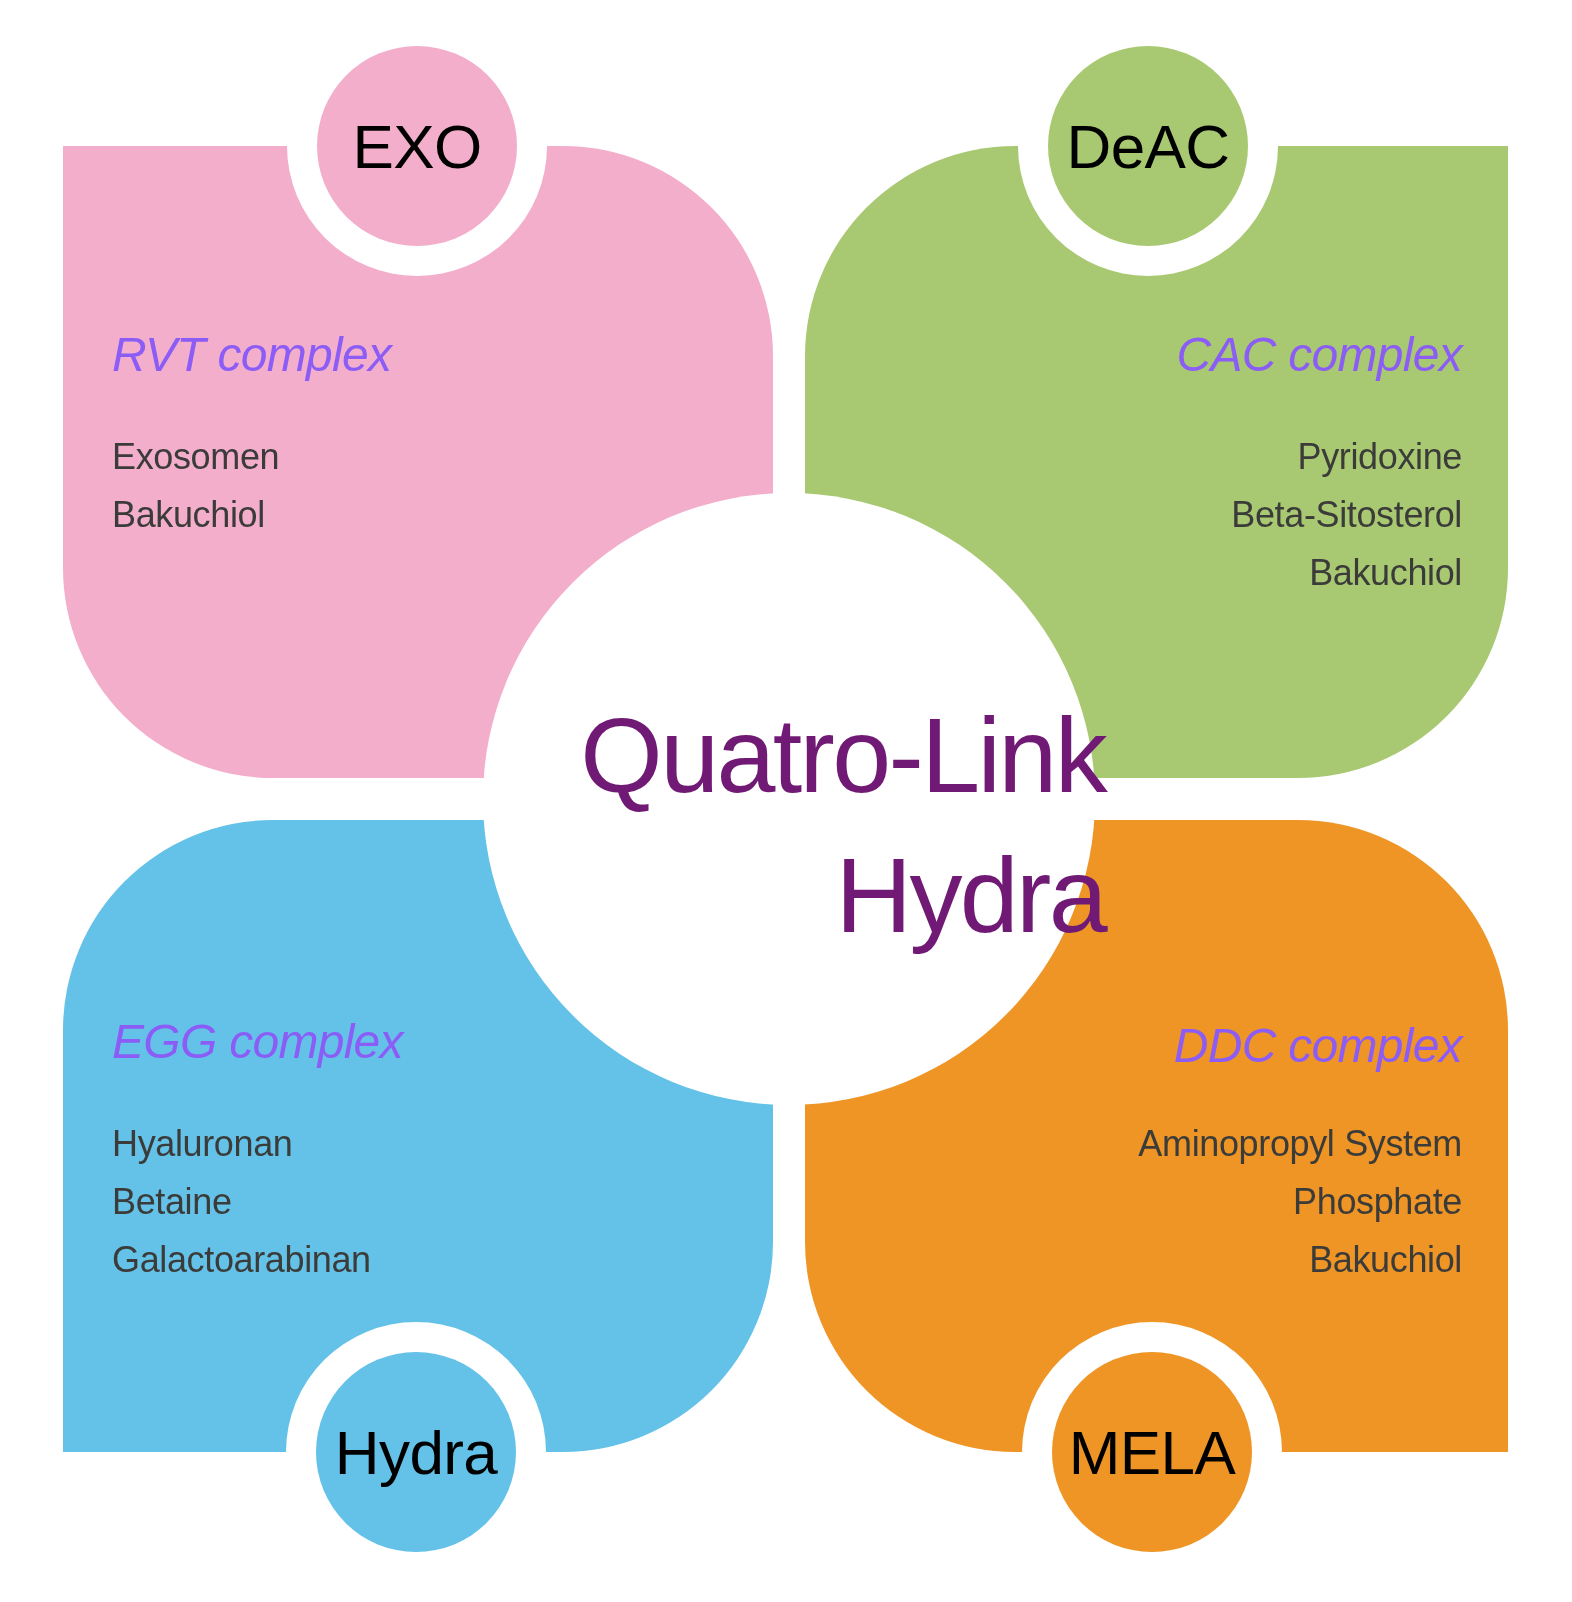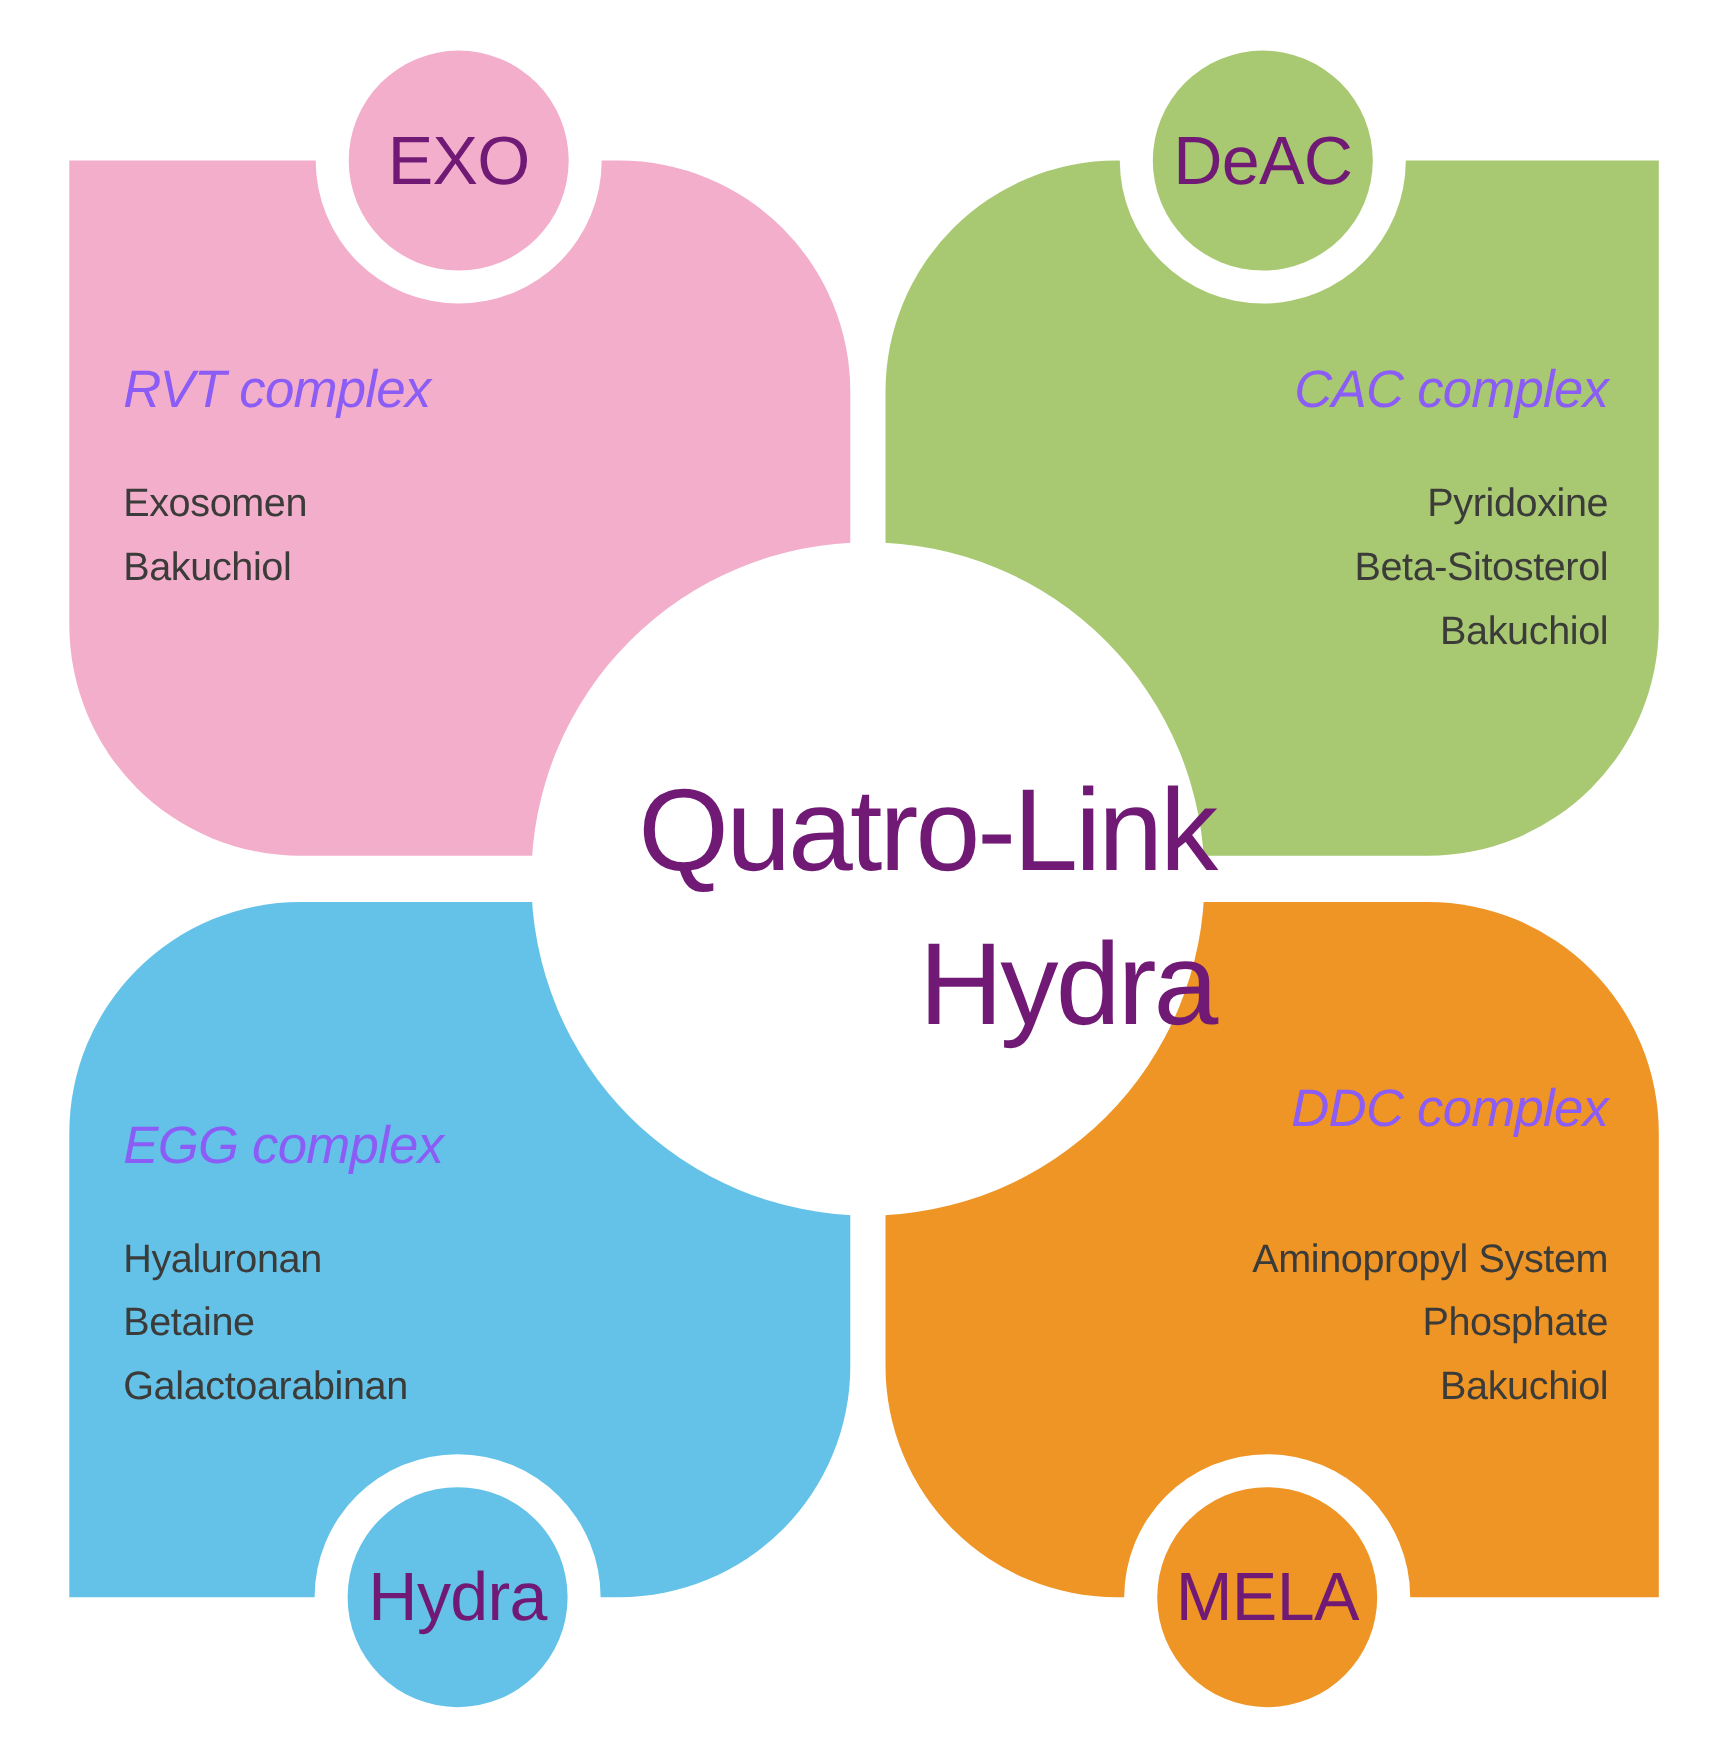--- a/index.html
+++ b/index.html
@@ -59,21 +59,21 @@
   
   .badge {
     position: absolute;
     width: 200px; height: 200px;
     border-radius: 50%;
     display: flex;
     align-items: center;
     justify-content: center;
     font-size: 62px;
     letter-spacing: -0.01em;
-    color: #701a75;
+    color: #000000;
     text-align: center;
   }
   .b-exo  { left: 317px;  top: 46px;   background: #F2AECB; }
   .b-deac { left: 1048px; top: 46px;   background: #A8C972; }
   .b-hydra{ left: 316px;  top: 1352px; background: #64C2E8; }
   .b-mela { left: 1052px; top: 1352px; background: #EE9526; }
   
   .q-heading {
     position: absolute;
     font-size: 48px;
@@ -91,21 +91,21 @@
     letter-spacing: -0.01em;
     color: #3B3B39;
     white-space: nowrap;
   }
   .h-rvt  { left: 112px; top: 322px; }
   .body-rvt { left: 112px; top: 428px; }
   .h-cac  { right: 110px; top: 322px; text-align: right; }
   .body-cac { right: 110px; top: 428px; text-align: right; }
   .h-egg  { left: 112px; top: 1009px; }
   .body-egg { left: 112px; top: 1115px; }
-  .h-ddc  { right: 110px; top: 976px; text-align: center; }
+  .h-ddc  { right: 110px; top: 1013px; text-align: center; }
   .body-ddc { right: 110px; top: 1115px; text-align: right; }
   
   .center-title {
     position: absolute;
     left: 493px; top: 685px;
     width: 612px;
     text-align: right;
     font-size: 106px;
     line-height: 140px;
     font-weight: 300;

